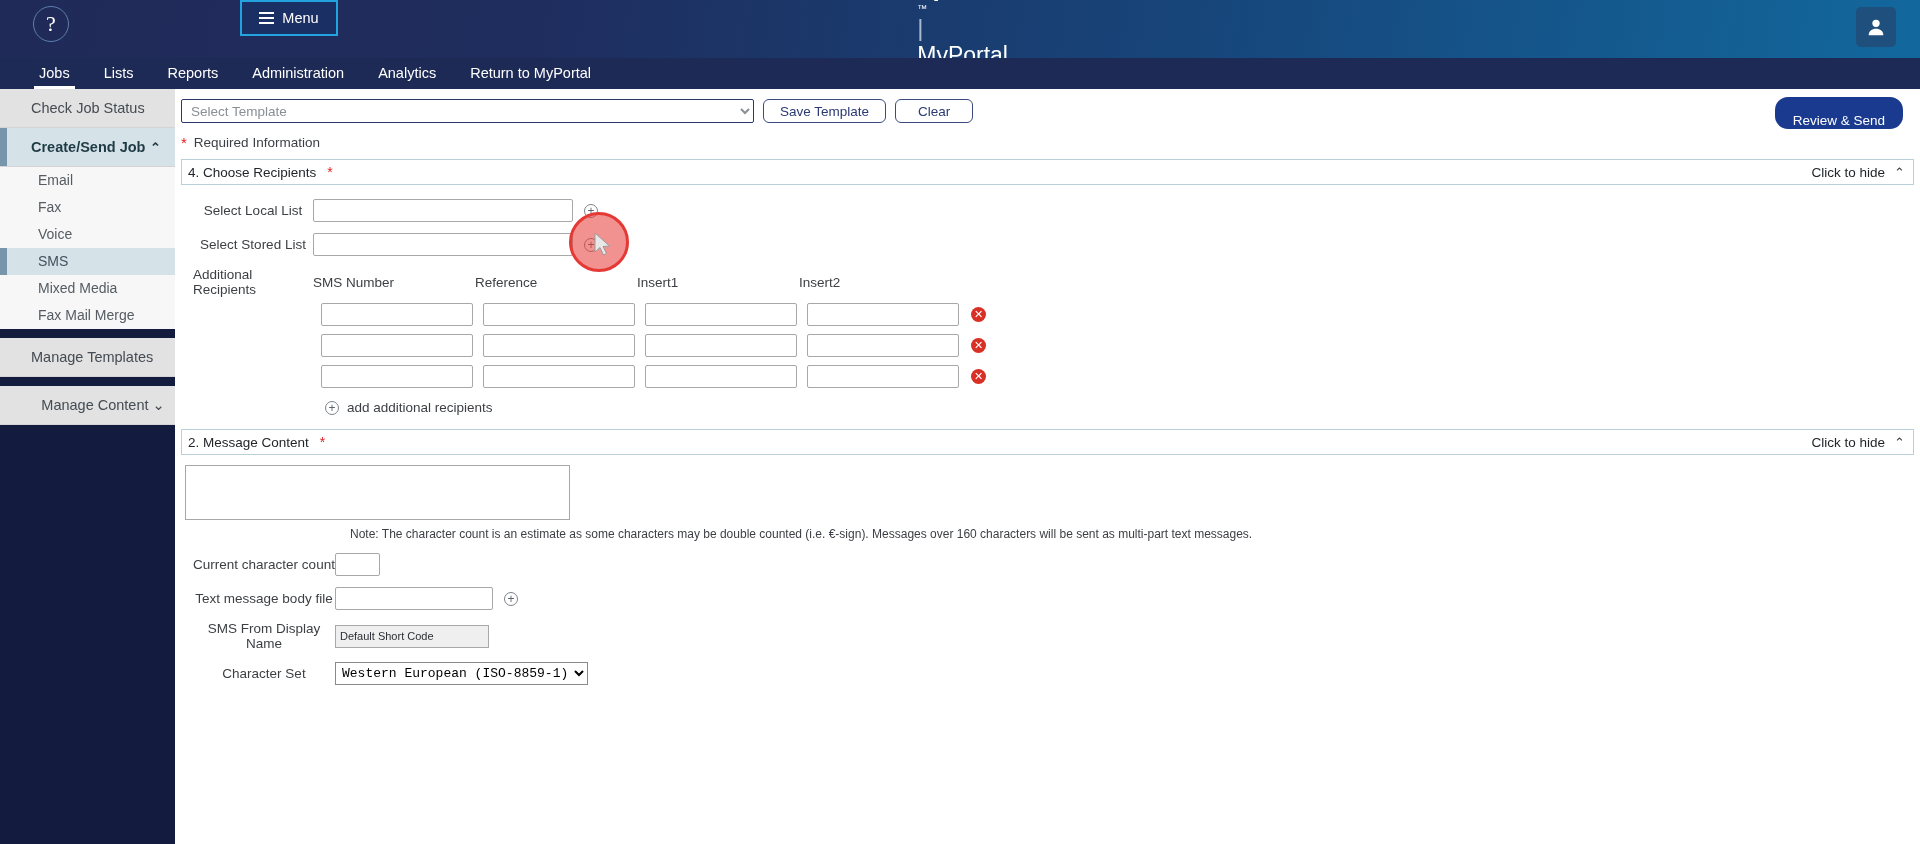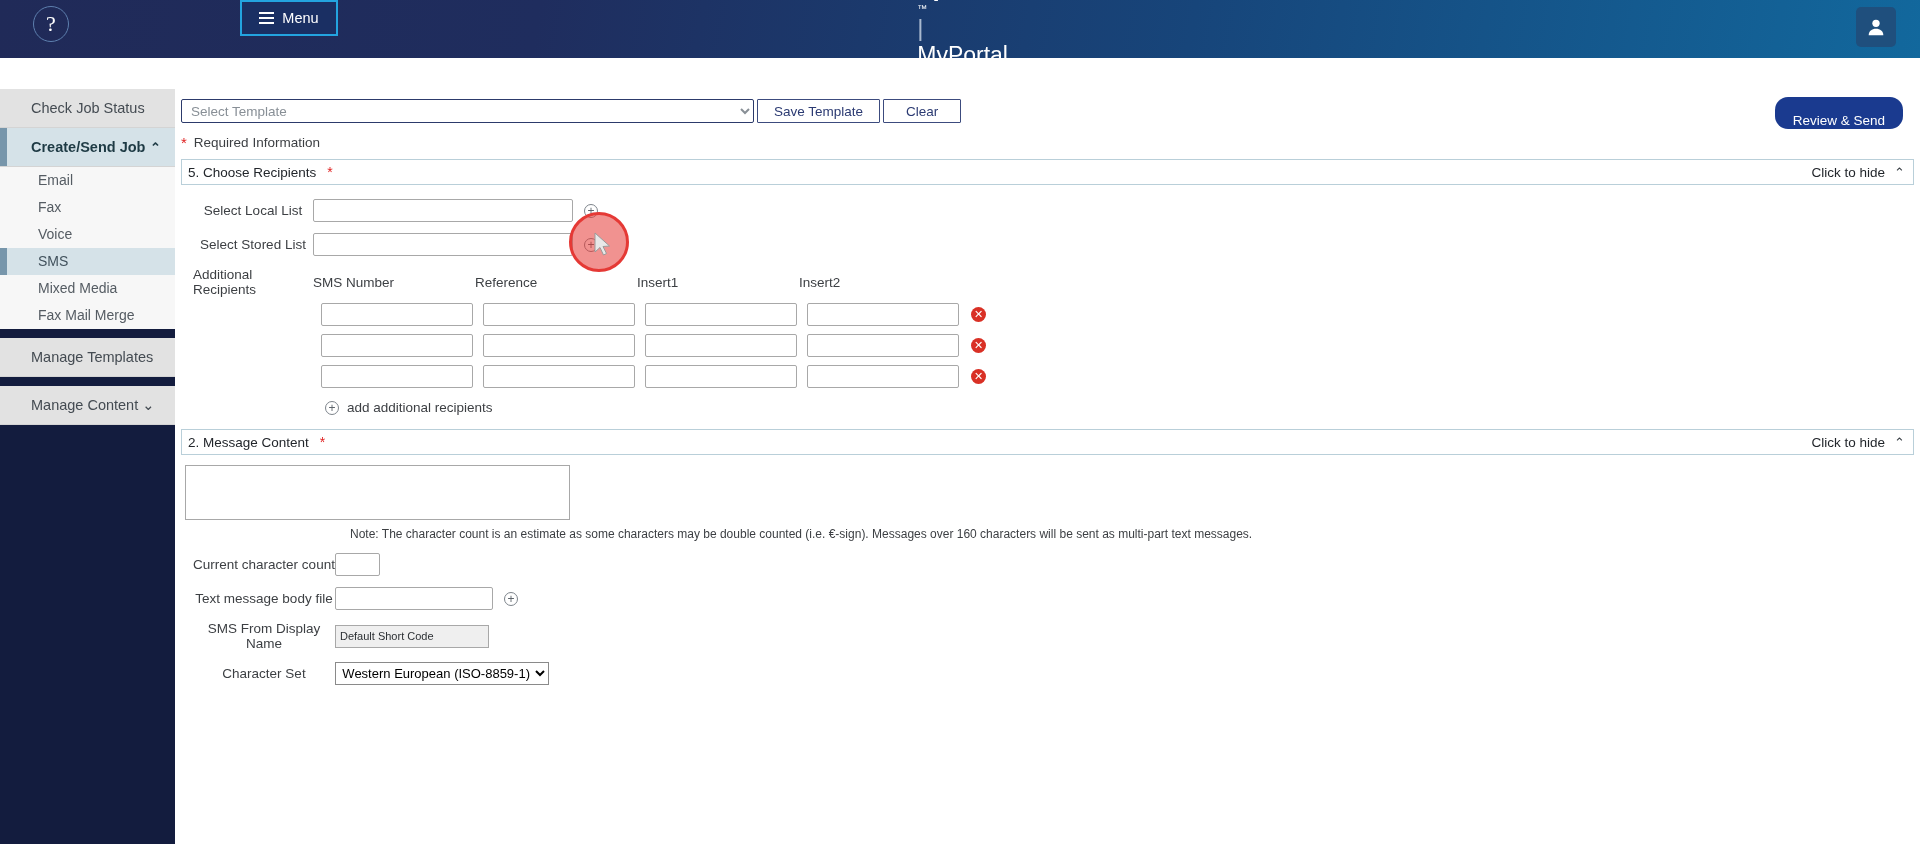--- a/index.html
+++ b/index.html
@@ -123,22 +123,22 @@
     display: flex; align-items: center;
   }
   .tpl-select {
     width: 573px; height: 24px; font-size: 13.5px;
     border: 1px solid #2c3a6b; border-radius: 2px;
     color: #888f96; padding-left: 5px;
     font-family: "Liberation Sans", sans-serif;
     background: #fff; cursor: pointer;
   }
   .pill-btn {
-    height: 24px; min-width: 78px; margin-left: 3px;
-    border: 1px solid #3c4b7e; border-radius: 1px;
+    height: 24px; min-width: 78px; margin-left: 9px;
+    border: 1px solid #3c4b7e; border-radius: 6px;
     background: #ffffff; color: #2b3a72; font-size: 13.5px;
     padding: 0 16px; cursor: pointer;
     font-family: "Liberation Sans", sans-serif;
   }
   .review-btn {
     position: absolute; right: 17px; top: 8px;
     height: 24px; border-radius: 13px;
     background: #1a3a8f; color: #ffffff; font-size: 13.5px;
     border: none; padding: 16px 18px; cursor: pointer;
     font-family: "Liberation Sans", sans-serif;
@@ -215,22 +215,22 @@
   .note {
     font-size: 12px; color: #3c3f43; padding-left: 165px; margin: 7px 0 12px 0;
   }
   .disp-name {
     width: 154px; height: 23px; background: #efefef;
     border: 1px solid #a8a8a8; font-size: 11px; padding: 0 4px;
     color: #2c3034; font-family: "Liberation Sans", sans-serif;
   }
   .charset-sel {
     height: 23px; font-size: 13px; border: 1px solid #8a8a8a;
-    background: #fff; font-family: Liberation Sans, sans-serif;
-    padding: 0 2px; cursor: pointer; text-align: right;
+    background: #fff; font-family: Liberation Mono, monospace;
+    padding: 0 2px; cursor: pointer;
   }
 
   
   .click-ind {
     position: absolute; left: 569px; top: 212px;
     width: 60px; height: 60px; border-radius: 50%;
     background: rgba(229, 57, 53, 0.55);
     border: 3px solid #e53935;
     display: flex; align-items: center; justify-content: center;
     pointer-events: none; z-index: 50;
@@ -268,20 +268,30 @@
     </div>
 
     <div class="avatar-btn">
       <svg width="22" height="22" viewBox="0 0 24 24">
         <circle cx="12" cy="8" r="4" fill="#ffffff"></circle>
         <path d="M4 21c0-4.4 3.6-7 8-7s8 2.6 8 7z" fill="#ffffff"></path>
       </svg>
     </div>
   </div>
 
+  <div class="navbar">
+    <div class="nav-items">
+      <div class="nav-item active">Jobs</div>
+      <div class="nav-item">Lists</div>
+      <div class="nav-item">Reports</div>
+      <div class="nav-item">Administration</div>
+      <div class="nav-item">Analytics</div>
+      <div class="nav-item">Return to MyPortal</div>
+    </div>
+  </div>
 
   <div class="sidebar">
     <div class="side-item">
       <span>Check Job Status</span>
     </div>
 
     <div class="side-item expandable">
       <span class="side-bar-accent"></span>
       <span>Create/Send Job</span>
       <span class="chev">⌃</span>
@@ -303,21 +313,21 @@
     <div class="side-sub">
       <span>Mixed Media</span>
     </div>
     <div class="side-sub">
       <span>Fax Mail Merge</span>
     </div>
 
     <div class="side-plain" style="margin-top:9px;">
       <span>Manage Templates</span>
     </div>
-    <div class="side-plain" style="margin-top:9px;">
+    <div class="side-plain" style="margin-top:9px;text-align:center;">
       <span>Manage Content</span>
       <span class="chev">⌄</span>
     </div>
   </div>
 
   <div class="main">
 
     <div class="toolbar">
       <select class="tpl-select">
         <option>Select Template</option>
@@ -326,21 +336,21 @@
       <button class="pill-btn">Clear</button>
       <button class="review-btn">Review &amp; Send</button>
     </div>
 
     <div class="req-line">
       <span class="star">*</span>
       <span>Required Information</span>
     </div>
 
     <div class="section-head">
-      <span>5. Choose Recipients</span>
+      <span>4. Choose Recipients</span>
       <span class="sh-star">*</span>
       <span class="hide-label">Click to hide</span>
       <span class="hide-chev">⌃</span>
     </div>
 
     <div class="form-area">
       <div class="row">
         <div class="lbl">Select Local List</div>
         <input class="txt w-list" type="text" value="" style="">
         <span class="plus-ico">+</span>

